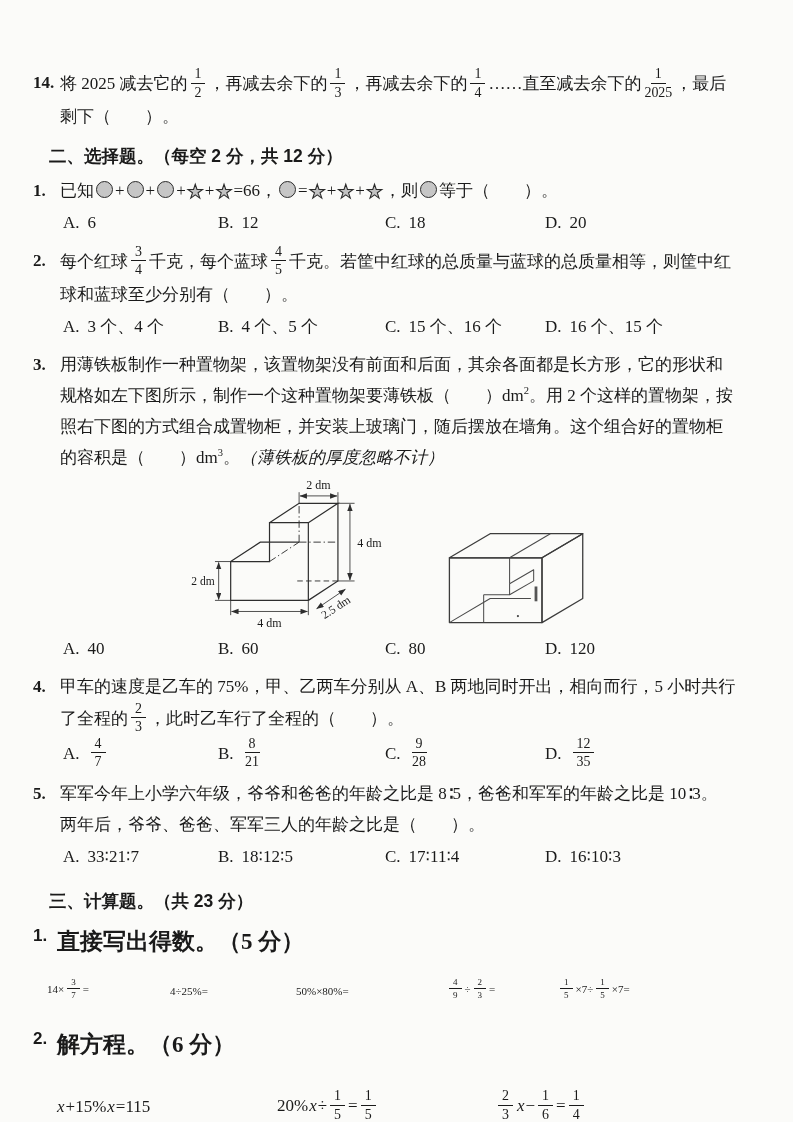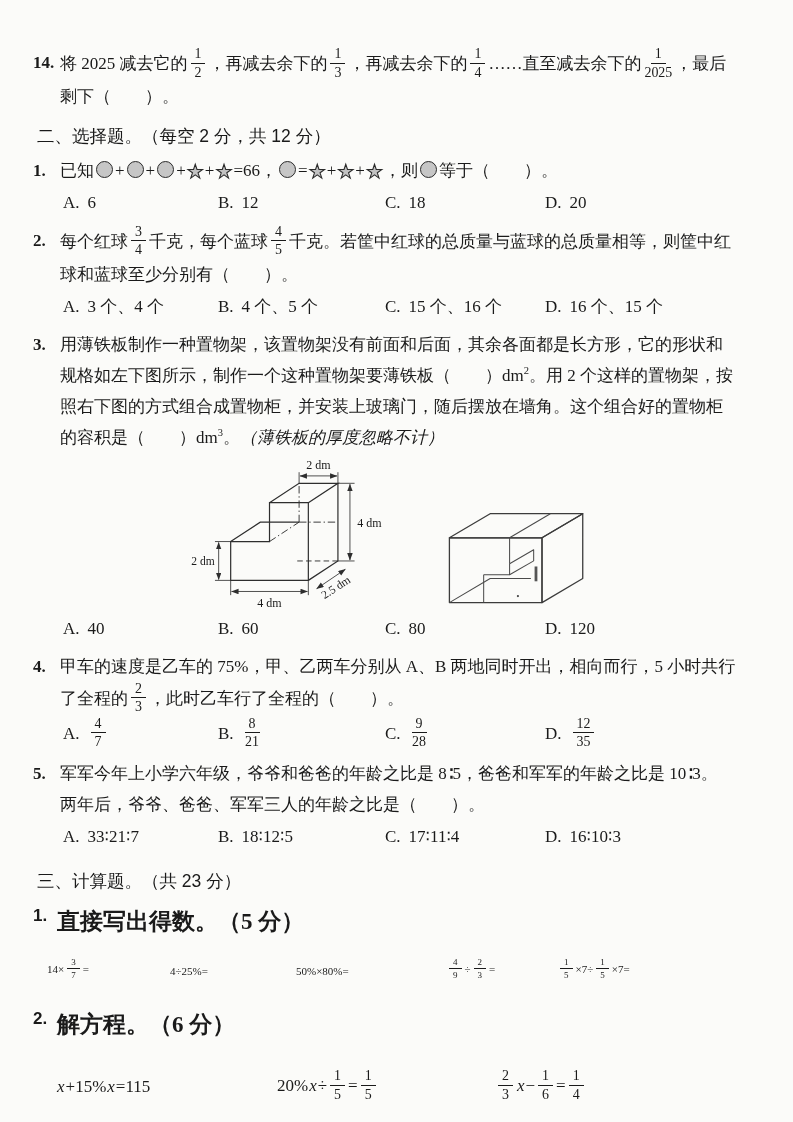--- a/index.html
+++ b/index.html
@@ -3,31 +3,31 @@
 <meta charset="utf-8">
 <style>
   html,body{margin:0;padding:0}
   body{
     width:793px;height:1122px;
     background:#fbfbf9;
     font-family:"Liberation Serif","DejaVu Serif",serif;
     color:#1a1a1a;
     position:relative;overflow:hidden;
   }
-  .page{box-sizing:border-box;height:100%;padding:48px 26px 0 33px;position:relative}
+  .page{box-sizing:border-box;height:100%;padding:68px 26px 0 33px;position:relative}
 
   .q{display:flex;align-items:flex-start;margin-bottom:2px}
   .qnum{font-weight:bold;flex:0 0 27px;font-size:17px;line-height:1.82}
   .qbody{flex:1;font-size:17px;line-height:1.82}
   .qline{min-height:30px}
 
   .section-title{
     font-family:"Liberation Sans","DejaVu Sans",sans-serif;
-    font-weight:normal;font-size:17.5px;line-height:1.7;
-    margin:9px 4px 4px;
+    font-weight:bold;font-size:17.5px;line-height:1.7;
+    margin:9px 16px 4px;
   }
   .sub-head{display:flex;margin:4px 0 2px}
   .sub-num{font-weight:bold;flex:0 0 24px;font-size:17px;line-height:1.8;font-family:"Liberation Sans","DejaVu Sans",sans-serif}
   .sub-title{font-family:Liberation Serif, serif;font-weight:bold;font-size:23px;line-height:1.8}
 
   .options{display:flex;margin:1px 0 5px;padding-left:3px;align-items:center}
   .option{display:flex;align-items:center;gap:8px}
   .option:nth-child(1){width:155px}
   .option:nth-child(2){width:167px}
   .option:nth-child(3){width:160px}

